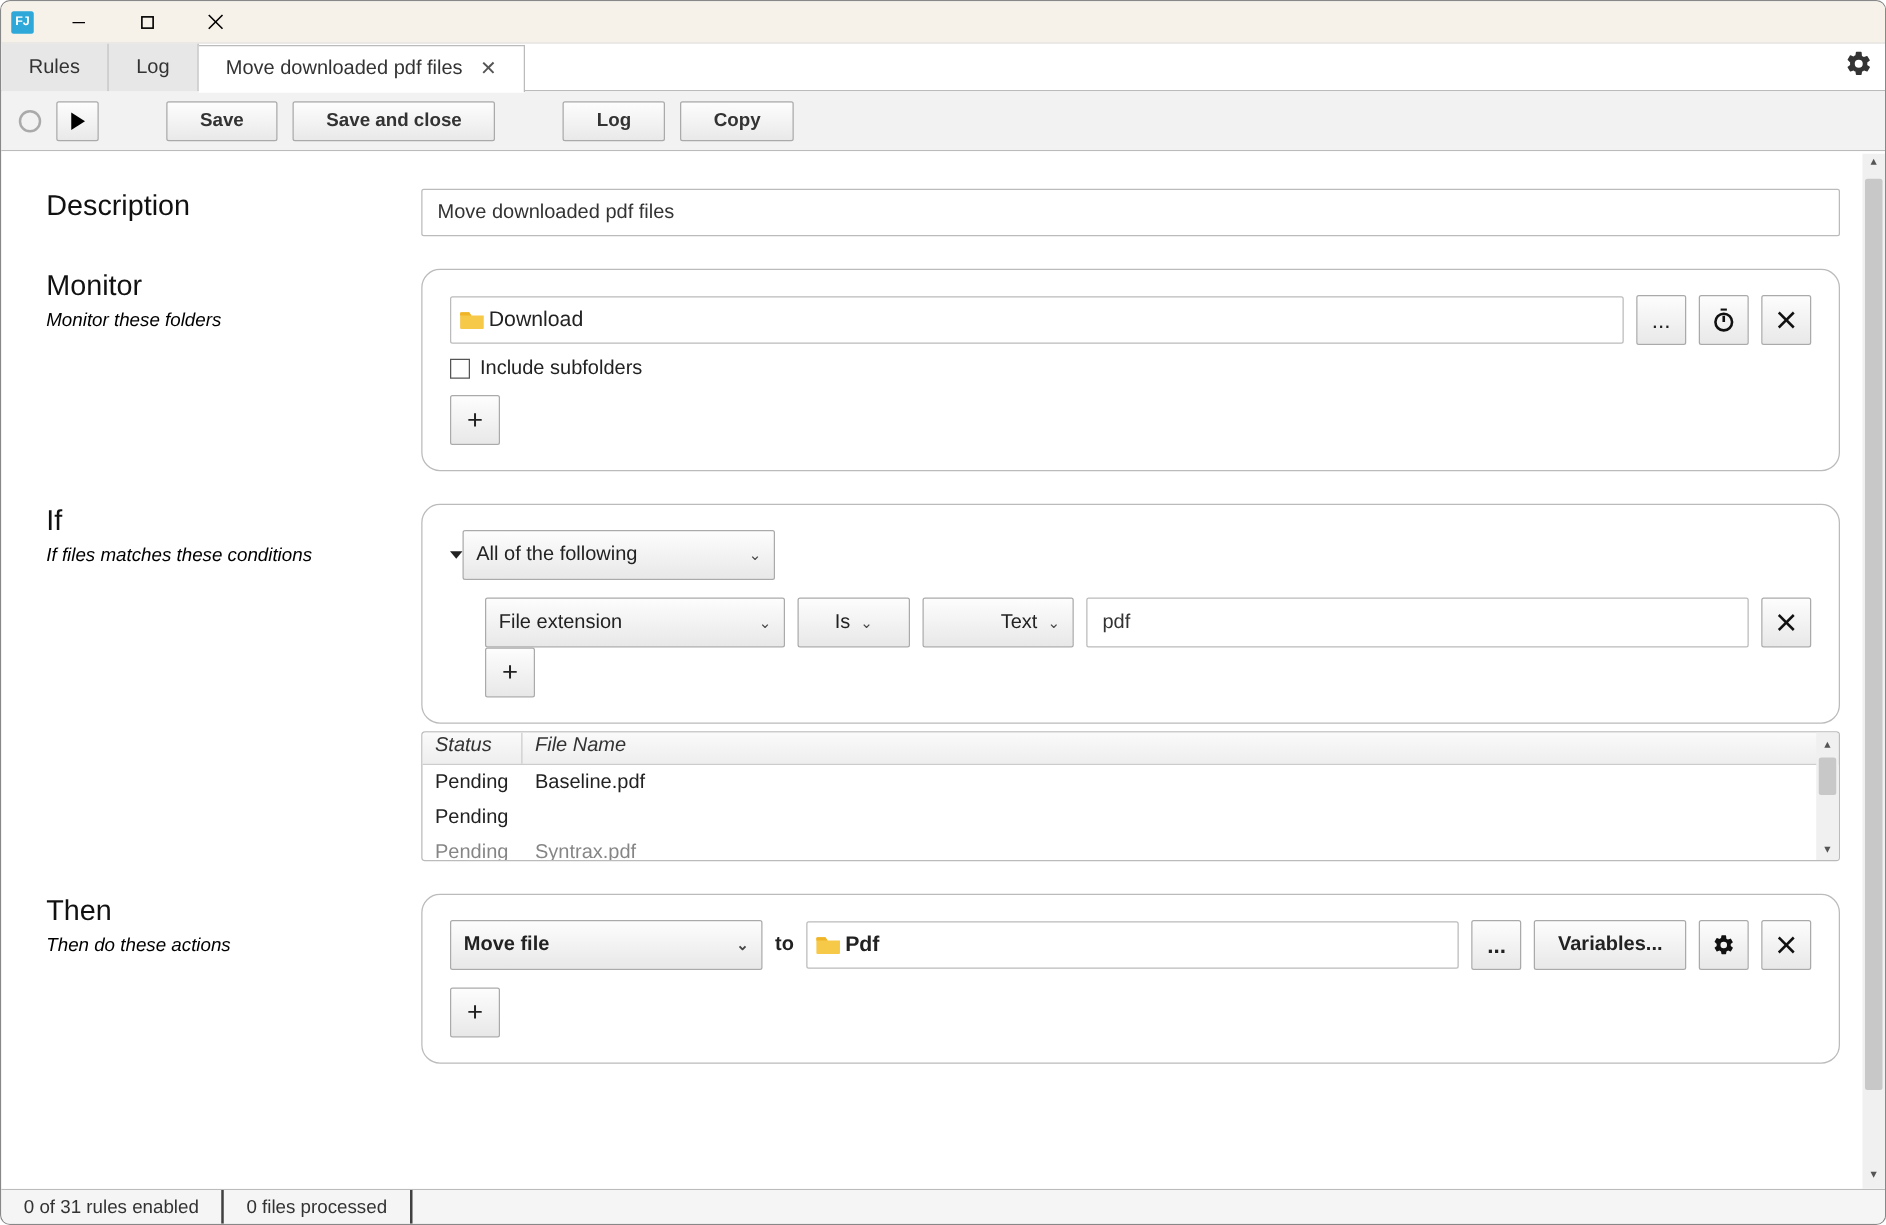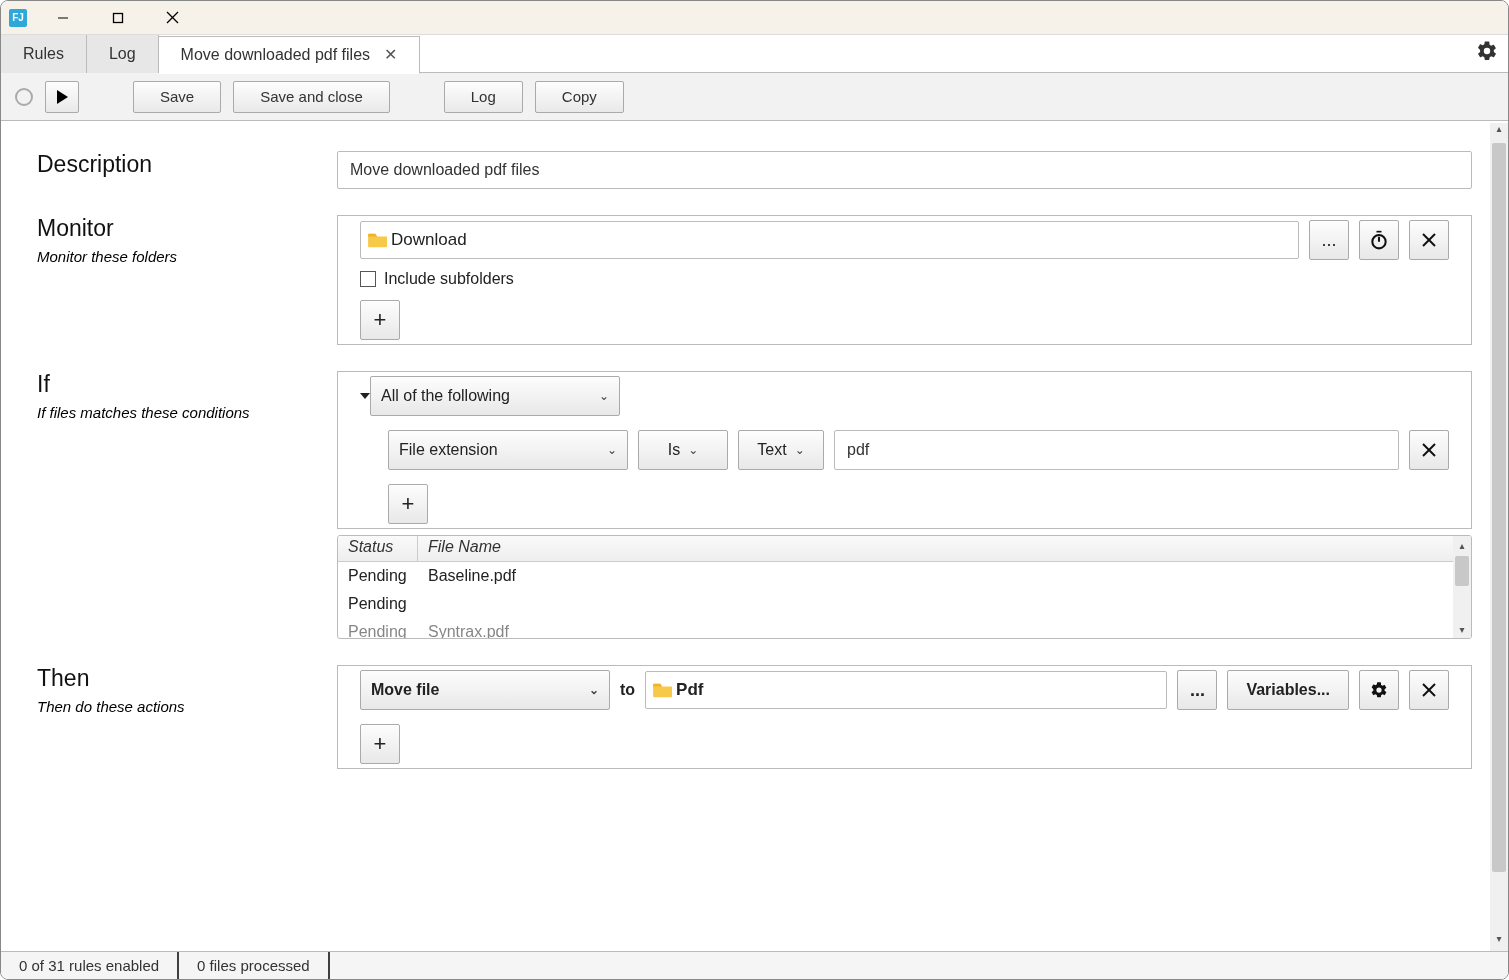--- a/index.html
+++ b/index.html
@@ -16,35 +16,35 @@
   
   .tabs-row { display: flex; align-items: center; height: 38px; border-bottom: 1px solid #bbb; background: #fff; padding-right: 10px; }
   .tab { height: 38px; padding: 0 22px; display: flex; align-items: center; font-size: 16px; border-right: 1px solid #bbb; background: #e7e7e7; color: #333; cursor: pointer; }
   .tab.active { background: #fff; border-bottom: 1px solid #fff; position: relative; top: 1px; border-top: 1px solid #bbb; }
   .tab .close-x { margin-left: 14px; font-size: 16px; color: #555; }
   .tabs-spacer { flex: 1; }
   .gear-right { font-size: 20px; color: #333; cursor: pointer; }
 
   
   .toolbar { display: flex; align-items: center; height: 48px; border-bottom: 1px solid #bbb; background: #f2f2f2; padding: 0 14px; gap: 12px; }
-  .tool-btn, .small-btn { height: 32px; display: inline-flex; align-items: center; justify-content: center; border: 1px solid #aaa; background: linear-gradient(#fdfdfd, #e9e9e9); border-radius: 2px; color: #333; font-size: 15px; cursor: pointer; }
+  .tool-btn, .small-btn { height: 32px; display: inline-flex; align-items: center; justify-content: center; border: 1px solid #aaa; background: linear-gradient(#fdfdfd, #e9e9e9); border-radius: 2px; color: #333; font-size: 15px; cursor: pointer; font-weight: bold; }
   .small-btn { width: 34px; }
   .tool-btn { padding: 0 26px; }
   .record-radio { width: 18px; height: 18px; border: 2px solid #aaa; border-radius: 50%; }
   .play-icon { width: 0; height: 0; border-left: 11px solid #000; border-top: 7px solid transparent; border-bottom: 7px solid transparent; }
 
   
   .main { flex: 1; overflow-y: auto; background: #fff; padding: 30px 36px 20px 36px; position: relative; }
   .section { display: flex; align-items: flex-start; margin-bottom: 26px; }
   .section-label { width: 300px; flex-shrink: 0; }
   .section-label h2 { margin: 0 0 6px 0; font-size: 23px; font-weight: 400; color: #111; }
   .section-label .subtitle { font-size: 15px; color: #000000; font-style: italic; }
   .section-body { flex: 1; }
 
-  .panel { border: 1px solid #bbb; border-radius: 0; padding: 4px 22px; }
+  .panel { border: 1px solid #bbb; border-radius: 15px; padding: 20px 22px; }
 
   .text-input { width: 100%; height: 38px; border: 1px solid #bbb; border-radius: 2px; padding: 0 12px; font-size: 16px; color: #333; background: #fff; }
 
   .monitor-row { display: flex; align-items: center; gap: 10px; margin-bottom: 10px; }
   .folder-field { flex: 1; display: flex; align-items: center; height: 38px; border: 1px solid #bbb; border-radius: 2px; padding: 0 6px; background: #fff; }
   .folder-icon { width: 22px; height: 18px; display: inline-block; margin-right: 2px; }
   .folder-icon svg { width: 22px; height: 18px; }
   .folder-field span { font-size: 17px; color: #222; }
 
   .btn-sq { width: 40px; height: 40px; display: inline-flex; align-items: center; justify-content: center; border: 1px solid #aaa; background: linear-gradient(#fdfdfd, #e8e8e8); border-radius: 2px; font-size: 18px; color: #222; cursor: pointer; }
@@ -54,21 +54,21 @@
   .checkbox-box { width: 16px; height: 16px; border: 1px solid #555; }
   .checkbox-label { font-size: 16px; color: #222; }
 
   .plus-btn { width: 40px; height: 40px; display: inline-flex; align-items: center; justify-content: center; border: 1px solid #aaa; background: linear-gradient(#fdfdfd, #e8e8e8); border-radius: 2px; font-size: 22px; color: #222; cursor: pointer; }
 
   .if-combo-row { display: flex; align-items: center; gap: 0; margin-bottom: 14px; }
   .tri { width: 0; height: 0; border-top: 6px solid #222; border-left: 5px solid transparent; border-right: 5px solid transparent; transform: rotate(-90deg); }
   .combo { height: 40px; border: 1px solid #aaa; background: linear-gradient(#fdfdfd, #e8e8e8); border-radius: 2px; display: inline-flex; align-items: center; padding: 0 10px; font-size: 16px; color: #222; position: relative; cursor: pointer; }
   .combo .chev { margin-left: auto; font-size: 12px; color: #444; }
 
-  .cond-row { display: flex; align-items: center; gap: 10px; margin-left: 28px; margin-bottom: 14px; }
+  .cond-row { display: flex; align-items: center; gap: 10px; margin-left: 28px; }
   .val-input { flex: 1; height: 40px; border: 1px solid #bbb; border-radius: 2px; padding: 0 12px; font-size: 16px; color: #333; }
 
   .file-table { border: 1px solid #bbb; border-radius: 3px; margin-top: 6px; height: 104px; overflow: hidden; position: relative; }
   .file-table-header { display: flex; background: linear-gradient(#fafafa, #eee); border-bottom: 1px solid #ccc; height: 26px; font-size: 16px; color: #333; font-style: italic; }
   .file-table-header .col { padding: 2px 10px; border-right: 1px solid #ccc; }
   .col-status { width: 80px; }
   .col-name { flex: 1; }
   .file-table-body { overflow: hidden; }
   .file-row { display: flex; font-size: 16px; color: #222; height: 28px; align-items: center; }
   .file-row .col { padding: 0 10px; }
@@ -207,21 +207,21 @@
         </div>
         <div class="cond-row">
           <span class="combo" style="width:240px">
             <span>File extension</span>
             <span class="chev">⌄</span>
           </span>
           <span class="combo" style="width:90px; justify-content:center">
             <span>Is</span>
             <span class="chev" style="margin-left:8px">⌄</span>
           </span>
-          <span class="combo" style="width:86px; justify-content:center">
+          <span class="combo" style="width:121px; justify-content:flex-end">
             <span>Text</span>
             <span class="chev" style="margin-left:8px">⌄</span>
           </span>
           <input class="val-input" type="text" value="pdf" style="">
           <span class="btn-sq">
             <svg width="16" height="16" viewBox="0 0 16 16">
                 <line x1="2" y1="2" x2="14" y2="14" stroke="#111" stroke-width="2"></line>
                 <line x1="14" y1="2" x2="2" y2="14" stroke="#111" stroke-width="2"></line>
               </svg>
           </span>

